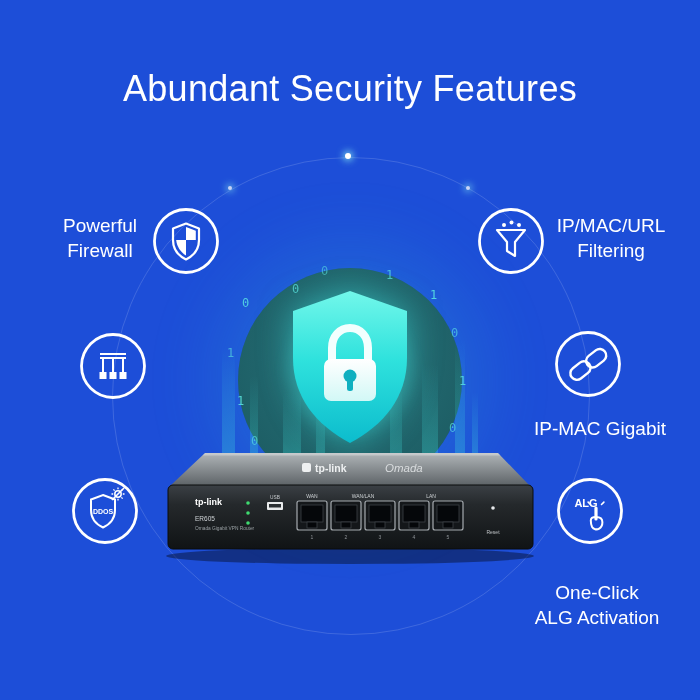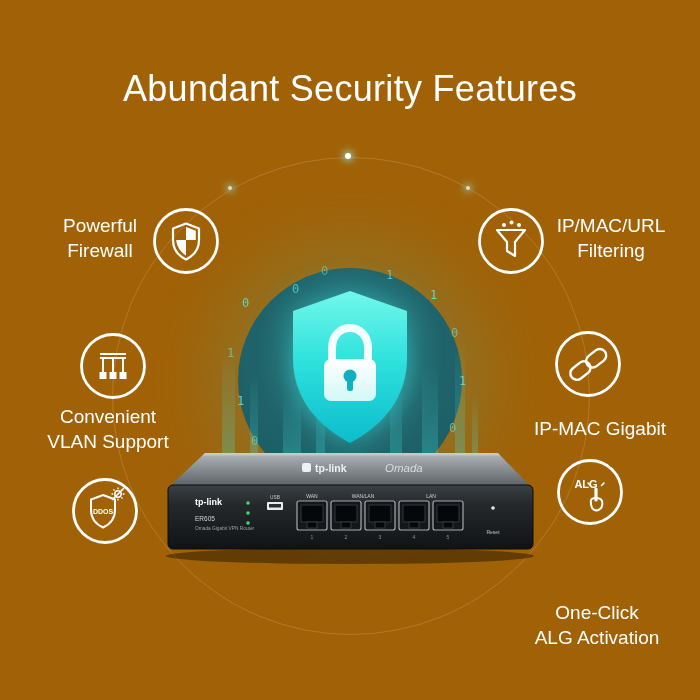--- a/index.html
+++ b/index.html
@@ -1,16 +1,16 @@
 <!DOCTYPE html>
 <html><head>
 <meta charset="utf-8">
 <style>
   html,body{margin:0;padding:0;background:#fff;}
-  .stage{position:relative;width:700px;height:700px;background:#a16207;overflow:hidden;
+  .stage{position:relative;width:700px;height:700px;background:#1d4ed8;overflow:hidden;
          font-family:"Liberation Sans",sans-serif;}
 
   .title{position:absolute;top:68px;left:0;width:100%;margin:0;text-align:center;
          color:#fff;font-size:36px;font-weight:400;letter-spacing:.3px;}
 
   
   .orbit{position:absolute;left:112px;top:157px;width:476px;height:476px;
          border:1px solid rgba(255,255,255,.15);border-radius:50%;}
 
   
@@ -48,30 +48,30 @@
 
   .shield{position:absolute;left:283px;top:288px;filter:drop-shadow(0 0 16px rgba(62,233,228,.5));}
   .router{position:absolute;left:155px;top:440px;}
 
   .icon{position:absolute;width:68px;height:68px;}
   .fi-firewall{left:152px;top:207px}
   .fi-filtering{left:477px;top:207px}
   .fi-vlan{left:79px;top:332px}
   .fi-binding{left:554px;top:330px}
   .fi-dos{left:71px;top:477px}
-  .fi-alg{left:556px;top:458px}
+  .fi-alg{left:556px;top:477px}
 
   .feature-label{position:absolute;color:#fff;font-size:19px;line-height:1.32;
                  text-align:center;white-space:pre-line;}
   .fl-firewall{left:40px;top:213px;width:120px}
   .fl-filtering{left:548px;top:213px;width:126px}
   .fl-vlan{left:18px;top:404px;width:180px}
   .fl-binding{left:505px;top:416px;width:190px}
   .fl-dos{left:13px;top:566px;width:180px}
-  .fl-alg{left:505px;top:600px;width:184px}
+  .fl-alg{left:505px;top:580px;width:184px}
 </style>
 </head>
 <body>
 
 <div class="stage">
 
   <h1 class="title">Abundant Security Features</h1>
 
   <div class="orbit"></div>
   <div class="disc"></div>
@@ -264,19 +264,17 @@
       <path d="M40 31 V42" stroke="#fff" stroke-width="3.2" stroke-linecap="round"></path>
       <path d="M34.8 43.5 c0-2.2 2-3.4 5.2-3.4 3.6 0 6.4 1.8 6.4 5.2 0 2.6-1 5-3.2 6.3 -2.6 1.5-5.8 .7-7.1-1.6 -1-1.9-1.3-4.3-1.3-6.5z" fill="none" stroke="#fff" stroke-width="2"></path>
       <path d="M34.5 27.5 l-2.4-2.4 M45.5 27.5 l2.4-2.4" stroke="#fff" stroke-width="1.6" stroke-linecap="round"></path>
     </svg>
   </div>
 
   <div class="feature-label fl-firewall">Powerful
 Firewall</div>
   <div class="feature-label fl-filtering">IP/MAC/URL
 Filtering</div>
-  <div class="feature-label fl-vlan">Convenient
-VLAN Support</div>
   <div class="feature-label fl-binding">IP-MAC Gigabit</div>
   <div class="feature-label fl-alg">One-Click
 ALG Activation</div>
 
 </div>
 
 </body></html>

